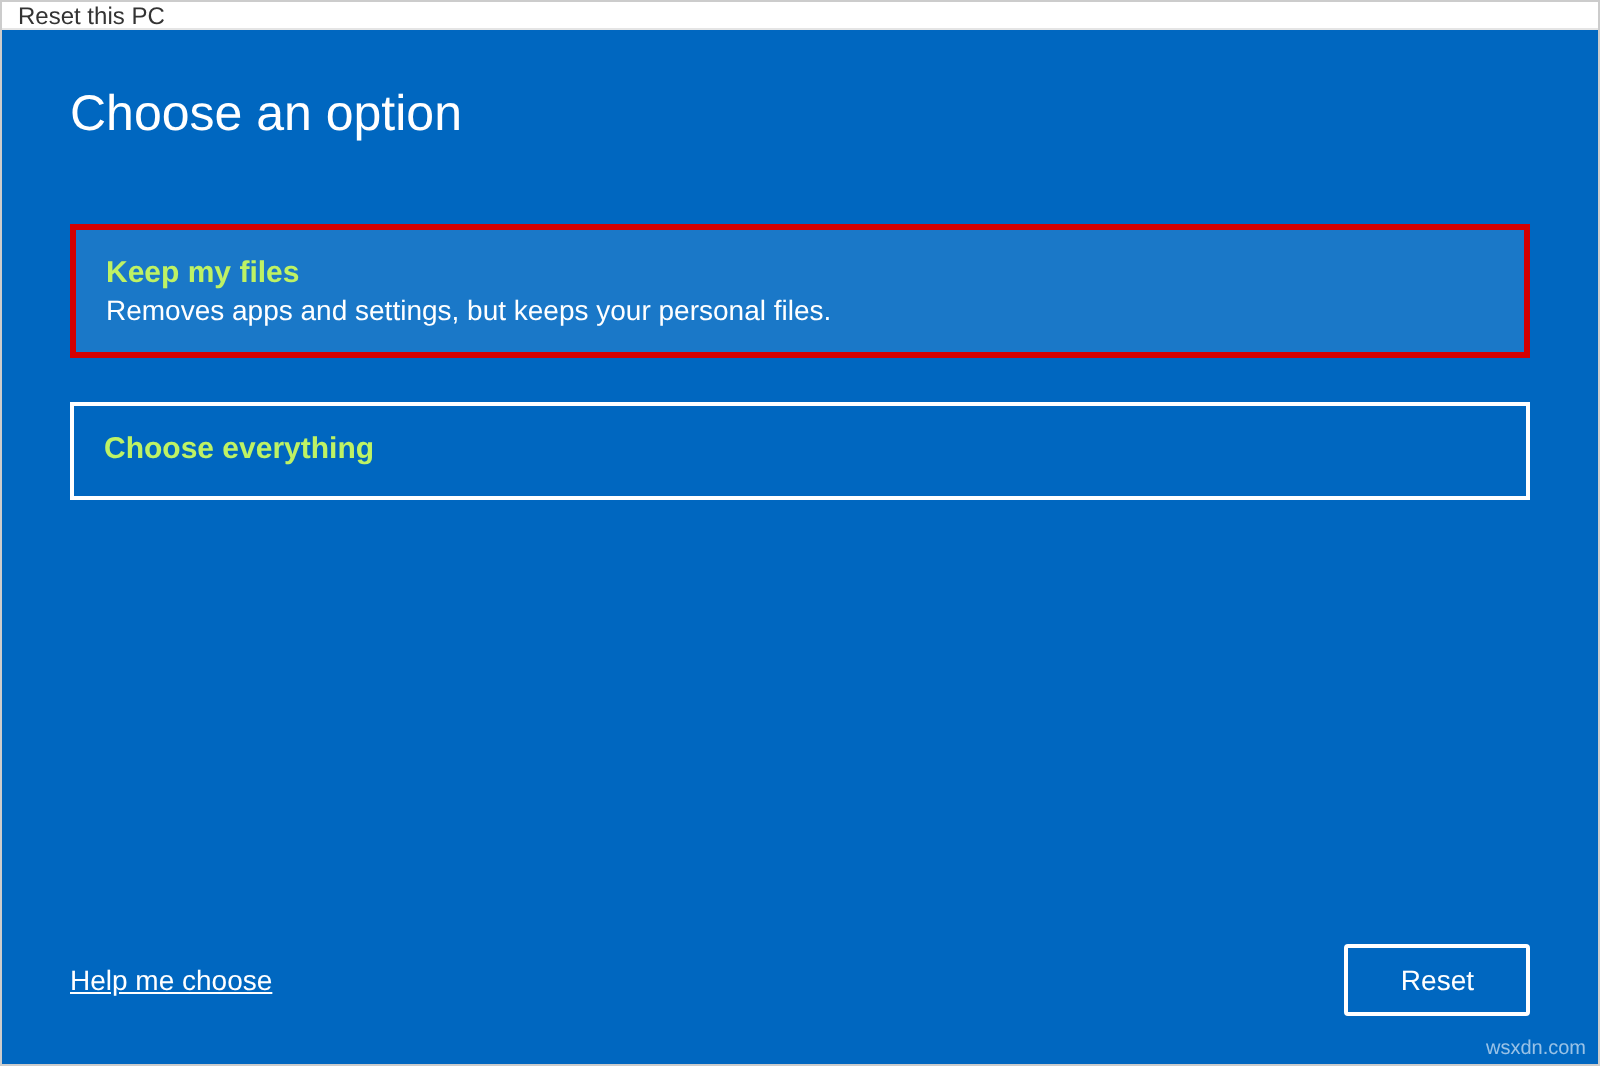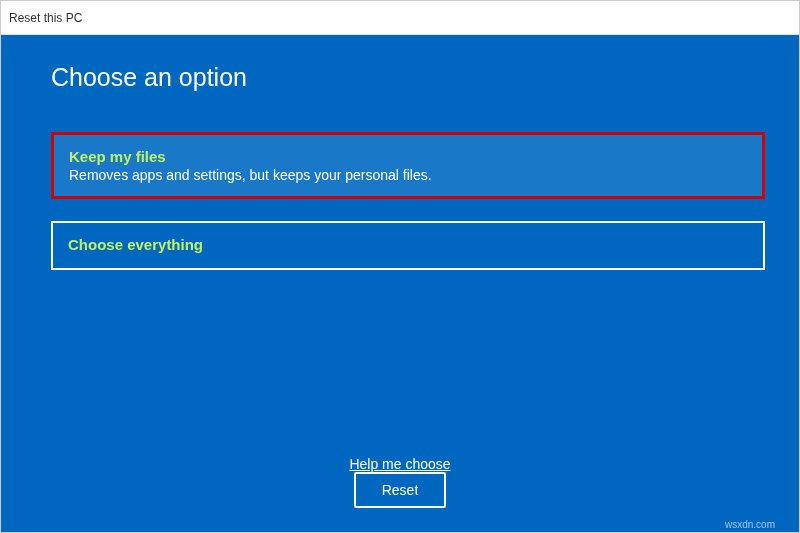--- a/index.html
+++ b/index.html
@@ -15,34 +15,34 @@
       overflow: hidden;
     }
     .window {
       width: 800px;
       height: 533px;
       border: 1px solid #ccc;
       display: flex;
       flex-direction: column;
     }
     .titlebar {
-      height: 34px;
+      height: 14px;
       background: #fff;
       border-bottom: 1px solid #e5e5e5;
       display: flex;
       align-items: center;
       padding: 0 8px;
       font-size: 12px;
       color: #333;
     }
     .content {
       flex: 1;
       background: #0067c0;
       color: #fff;
-      padding: 28px 34px 24px 50px;
+      padding: 28px 34px 24px 34px;
       display: flex;
       flex-direction: column;
       position: relative;
     }
     .heading {
       font-size: 25px;
       font-weight: 400;
       margin-bottom: 40px;
       color: #fff;
     }
@@ -68,42 +68,41 @@
       color: #fff;
     }
     .footer {
       position: absolute;
       bottom: 24px;
       left: 34px;
       right: 34px;
       display: flex;
       align-items: center;
       justify-content: space-between;
-      flex-direction: column;
     }
     .help-link {
       color: #fff;
       font-size: 14px;
       text-decoration: underline;
       cursor: pointer;
     }
     .cancel-btn {
       border: 2px solid #fff;
       background: transparent;
       color: #fff;
       font-size: 14px;
       padding: 8px 26px;
       cursor: pointer;
       font-family: inherit;
       border-radius: 2px;
     }
     .watermark {
       position: absolute;
       bottom: 2px;
-      right: 24px;
+      right: 6px;
       font-size: 10px;
       color: rgba(255,255,255,0.6);
     }
   </style>
 </head>
 <body>
 
 <div class="window">
   <div class="titlebar">
     <span>Reset this PC</span>

